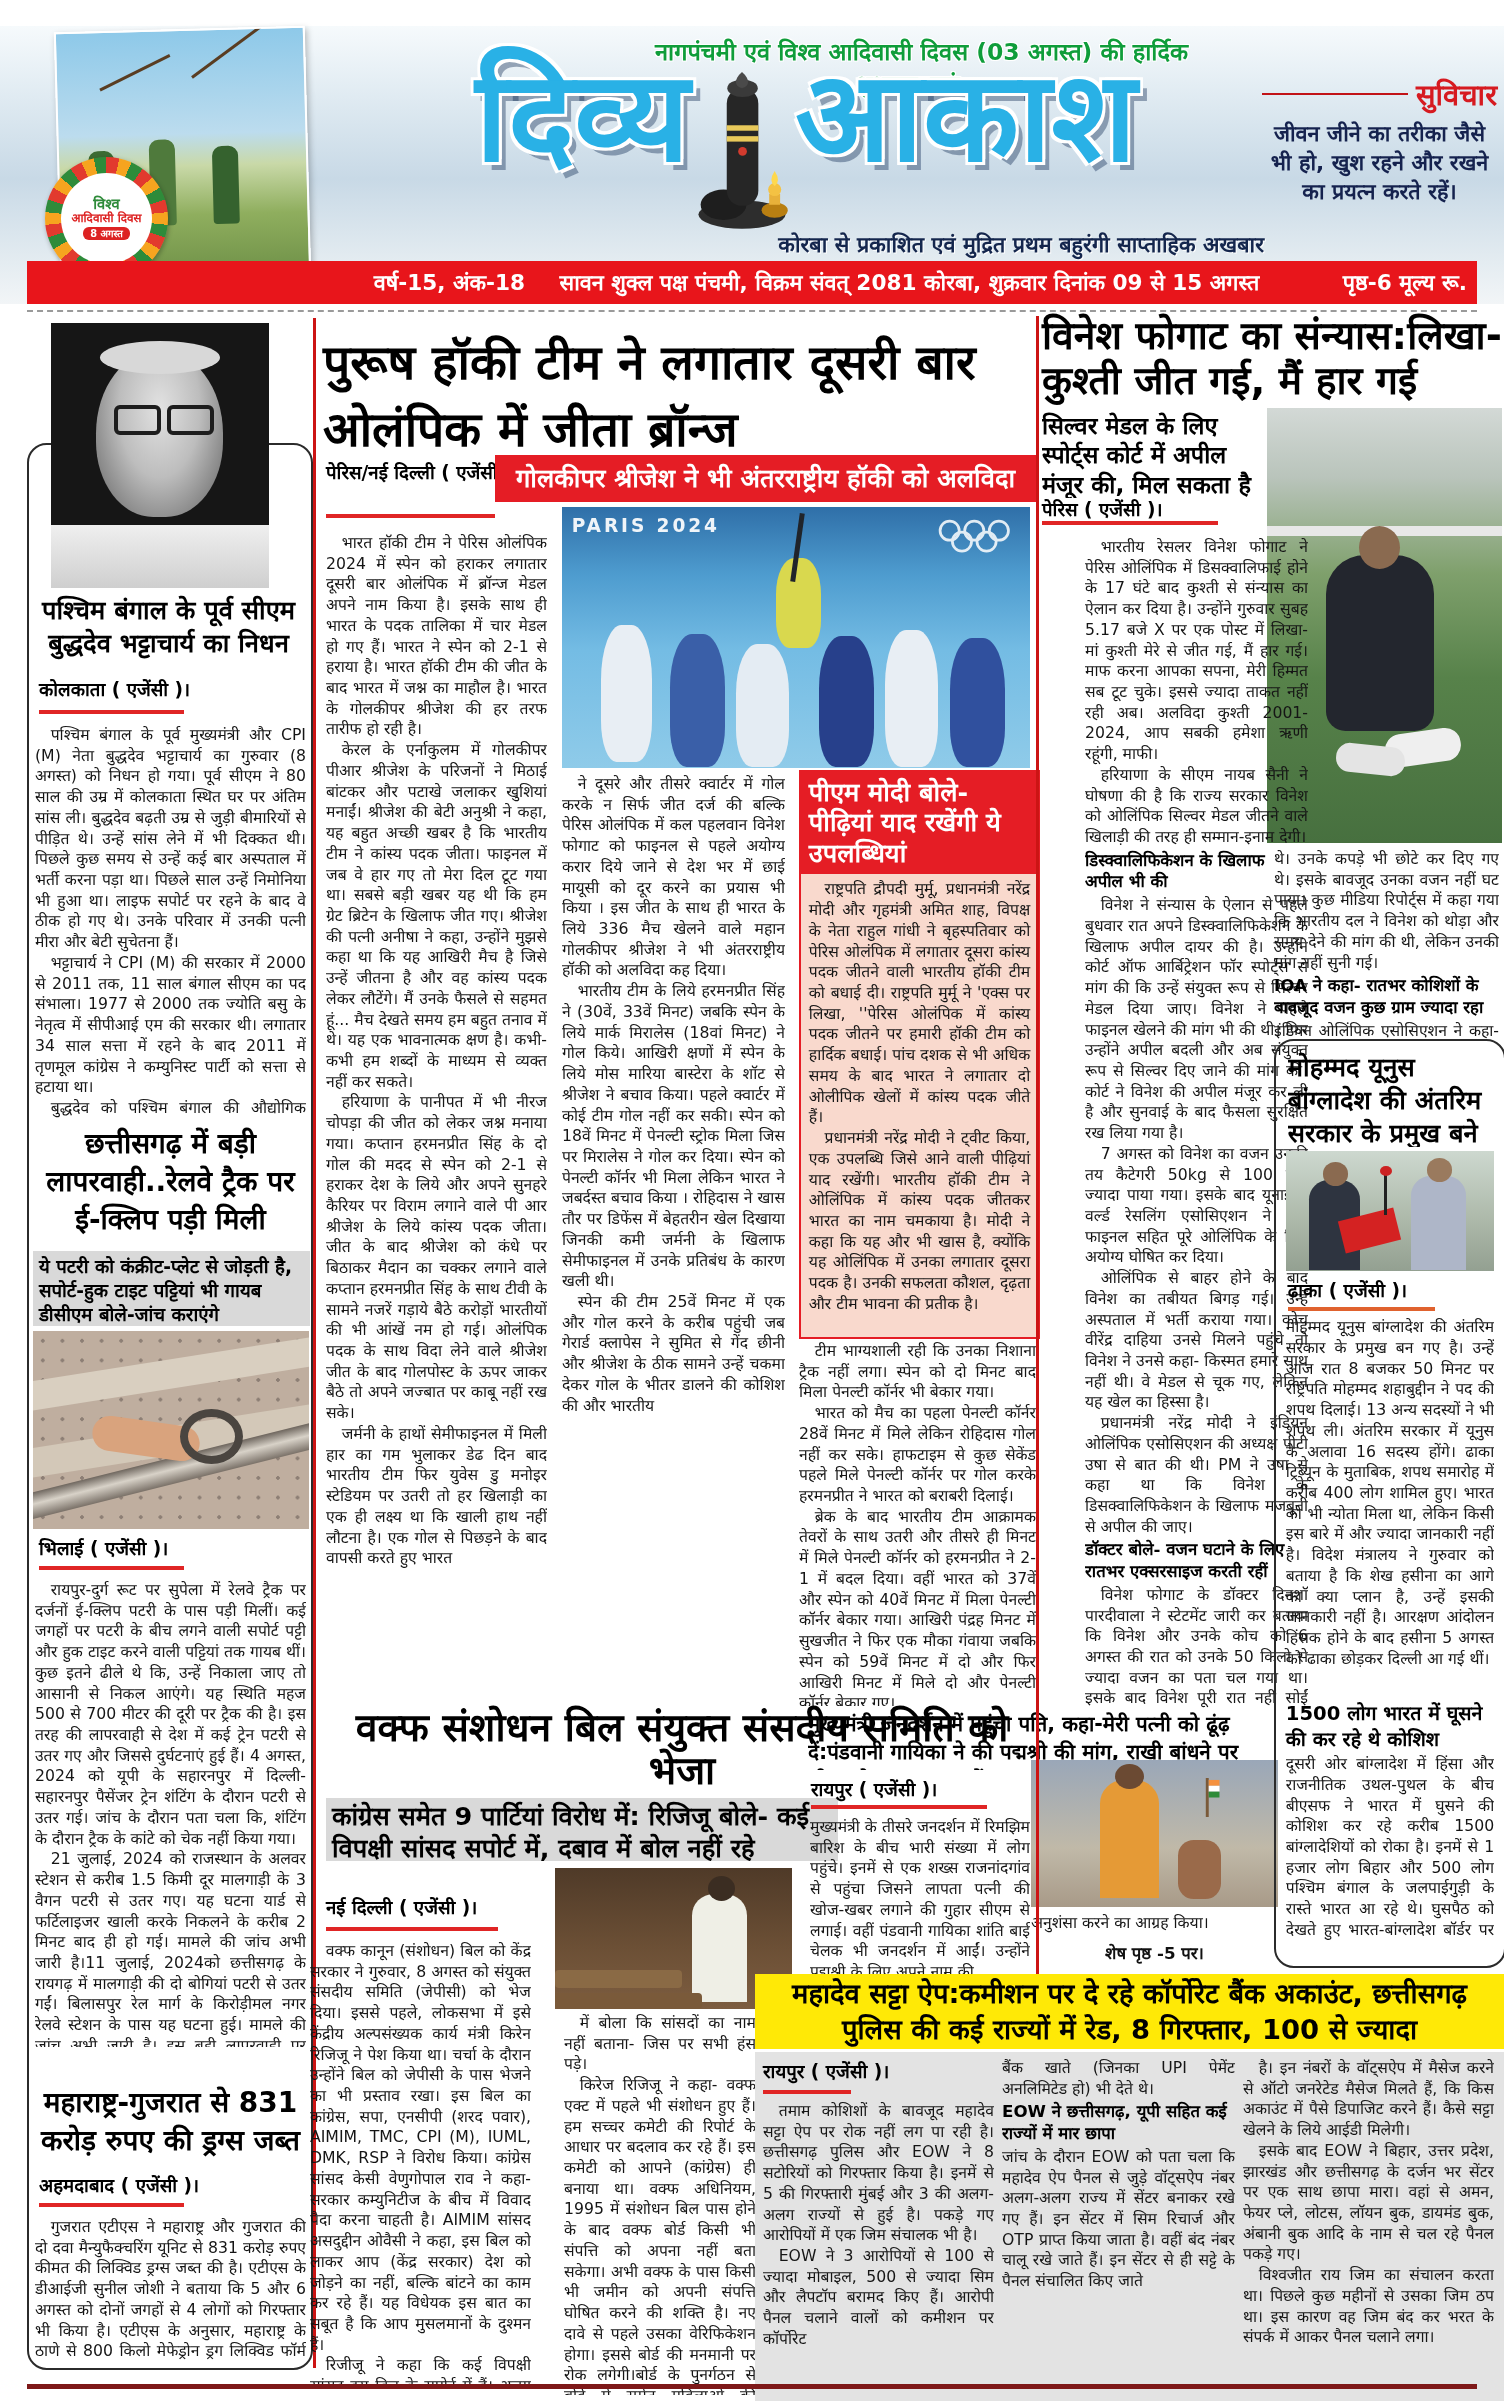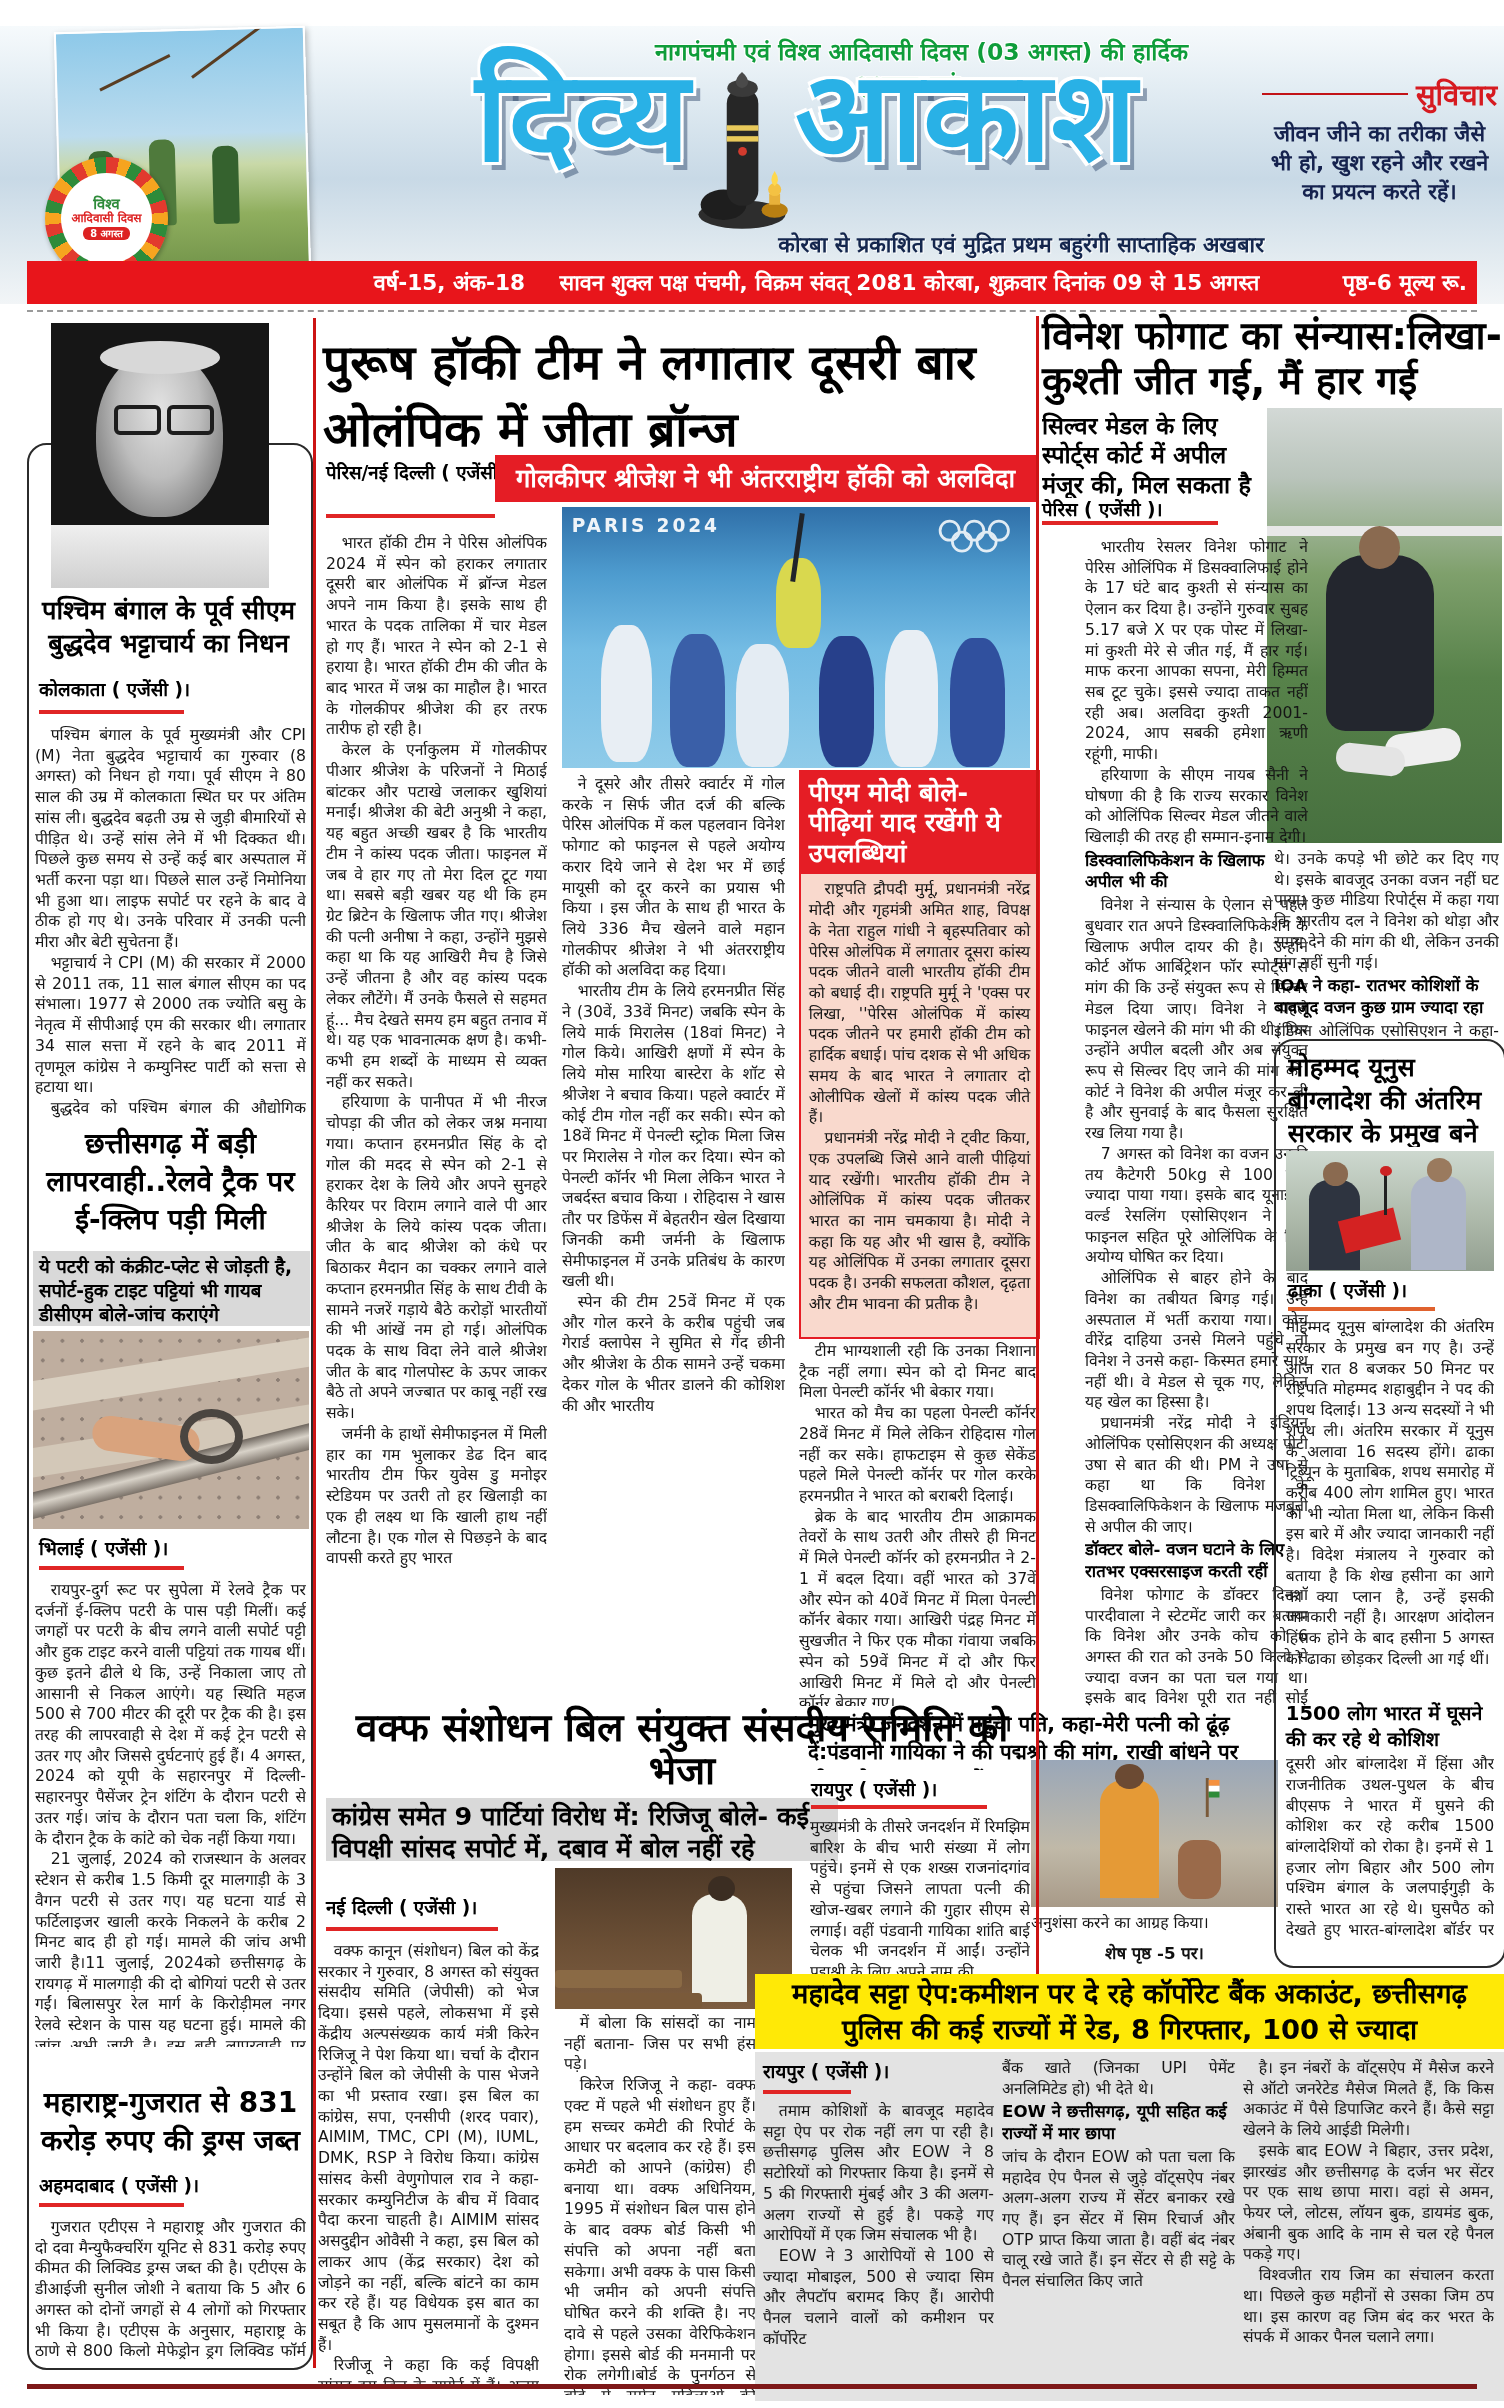--- a/index.html
+++ b/index.html
@@ -209,21 +209,21 @@
   <div class="abs btxt" style="left:799px;top:1341px;width:237px;height:365px;">
       <p>टीम भाग्यशाली रही कि उनका निशाना ट्रैक नहीं लगा। स्पेन को दो मिनट बाद मिला पेनल्टी कॉर्नर भी बेकार गया।</p>
       <p>भारत को मैच का पहला पेनल्टी कॉर्नर 28वें मिनट में मिले लेकिन रोहिदास गोल नहीं कर सके। हाफटाइम से कुछ सेकेंड पहले मिले पेनल्टी कॉर्नर पर गोल करके हरमनप्रीत ने भारत को बराबरी दिलाई।</p>
       <p>ब्रेक के बाद भारतीय टीम आक्रामक तेवरों के साथ उतरी और तीसरे ही मिनट में मिले पेनल्टी कॉर्नर को हरमनप्रीत ने 2-1 में बदल दिया। वहीं भारत को 37वें और स्पेन को 40वें मिनट में मिला पेनल्टी कॉर्नर बेकार गया। आखिरी पंद्रह मिनट में सुखजीत ने फिर एक मौका गंवाया जबकि स्पेन को 59वें मिनट में दो और फिर आखिरी मिनट में मिले दो और पेनल्टी कॉर्नर बेकार गए।</p>
     </div>
 
   <div class="abs art-h" style="left:329px;top:1707px;width:706px;height:86px;font-size:39px;line-height:1.1;text-align:center;">वक्फ संशोधन बिल संयुक्त संसदीय समिति को भेजा</div>
   <div class="abs gray-sub" style="left:326px;top:1798px;width:500px;height:57px;font-size:25.5px;line-height:1.25;padding:2.9px 5.9px;overflow:hidden;">कांग्रेस समेत 9 पार्टियां विरोध में: रिजिजू बोले- कई विपक्षी सांसद सपोर्ट में, दबाव में बोल नहीं रहे</div>
   <div class="abs byline" style="left:326px;top:1894px;width:216px;">नई दिल्ली ( एजेंसी )।</div>
   <div class="abs redrule" style="left:326px;top:1927px;width:172px;"></div>
-  <div class="abs btxt" style="left:318px;top:1941px;width:221px;height:443px;">
+  <div class="abs btxt" style="left:310px;top:1941px;width:221px;height:443px;">
       <p>वक्फ कानून (संशोधन) बिल को केंद्र सरकार ने गुरुवार, 8 अगस्त को संयुक्त संसदीय समिति (जेपीसी) को भेज दिया। इससे पहले, लोकसभा में इसे केंद्रीय अल्पसंख्यक कार्य मंत्री किरेन रिजिजू ने पेश किया था। चर्चा के दौरान उन्होंने बिल को जेपीसी के पास भेजने का भी प्रस्ताव रखा। इस बिल का कांग्रेस, सपा, एनसीपी (शरद पवार), AIMIM, TMC, CPI (M), IUML, DMK, RSP ने विरोध किया। कांग्रेस सांसद केसी वेणुगोपाल राव ने कहा- सरकार कम्युनिटीज के बीच में विवाद पैदा करना चाहती है। AIMIM सांसद असदुद्दीन ओवैसी ने कहा, इस बिल को लाकर आप (केंद्र सरकार) देश को जोड़ने का नहीं, बल्कि बांटने का काम कर रहे हैं। यह विधेयक इस बात का सबूत है कि आप मुसलमानों के दुश्मन हैं।</p>
       <p>रिजीजू ने कहा कि कई विपक्षी सांसद इस बिल के सपोर्ट में हैं। अलग अलग आते हैं और सपोर्ट करते हैं, लेकिन पार्टी के कारण नही बोल सकते। इस पर अमित शाह ने बीच</p>
     </div>
   <div class="abs photo" style="left:555px;top:1868px;width:237px;height:141px;background:linear-gradient(180deg,#4f3a28 0%,#6b4f35 55%,#7d5d40 100%);">
     <div class="abs" style="left:137px;top:25.5px;width:55px;height:108px;background:#efefe6;border-radius:21.6px 21.6px 0 0;"></div>
     <div class="abs" style="left:153px;top:7.8px;width:27.4px;height:25.5px;background:#3b2d22;border-radius:50%;"></div>
     <div class="abs" style="left:0;top:102px;width:127px;height:17.6px;background:#8a6a45;border-radius:3.9px;"></div>
     <div class="abs" style="left:0;top:125px;width:147px;height:15.7px;background:#7a5a3a;border-radius:3.9px;"></div>
   </div>
   <div class="abs btxt" style="left:564px;top:2013px;width:192px;height:382px;">

